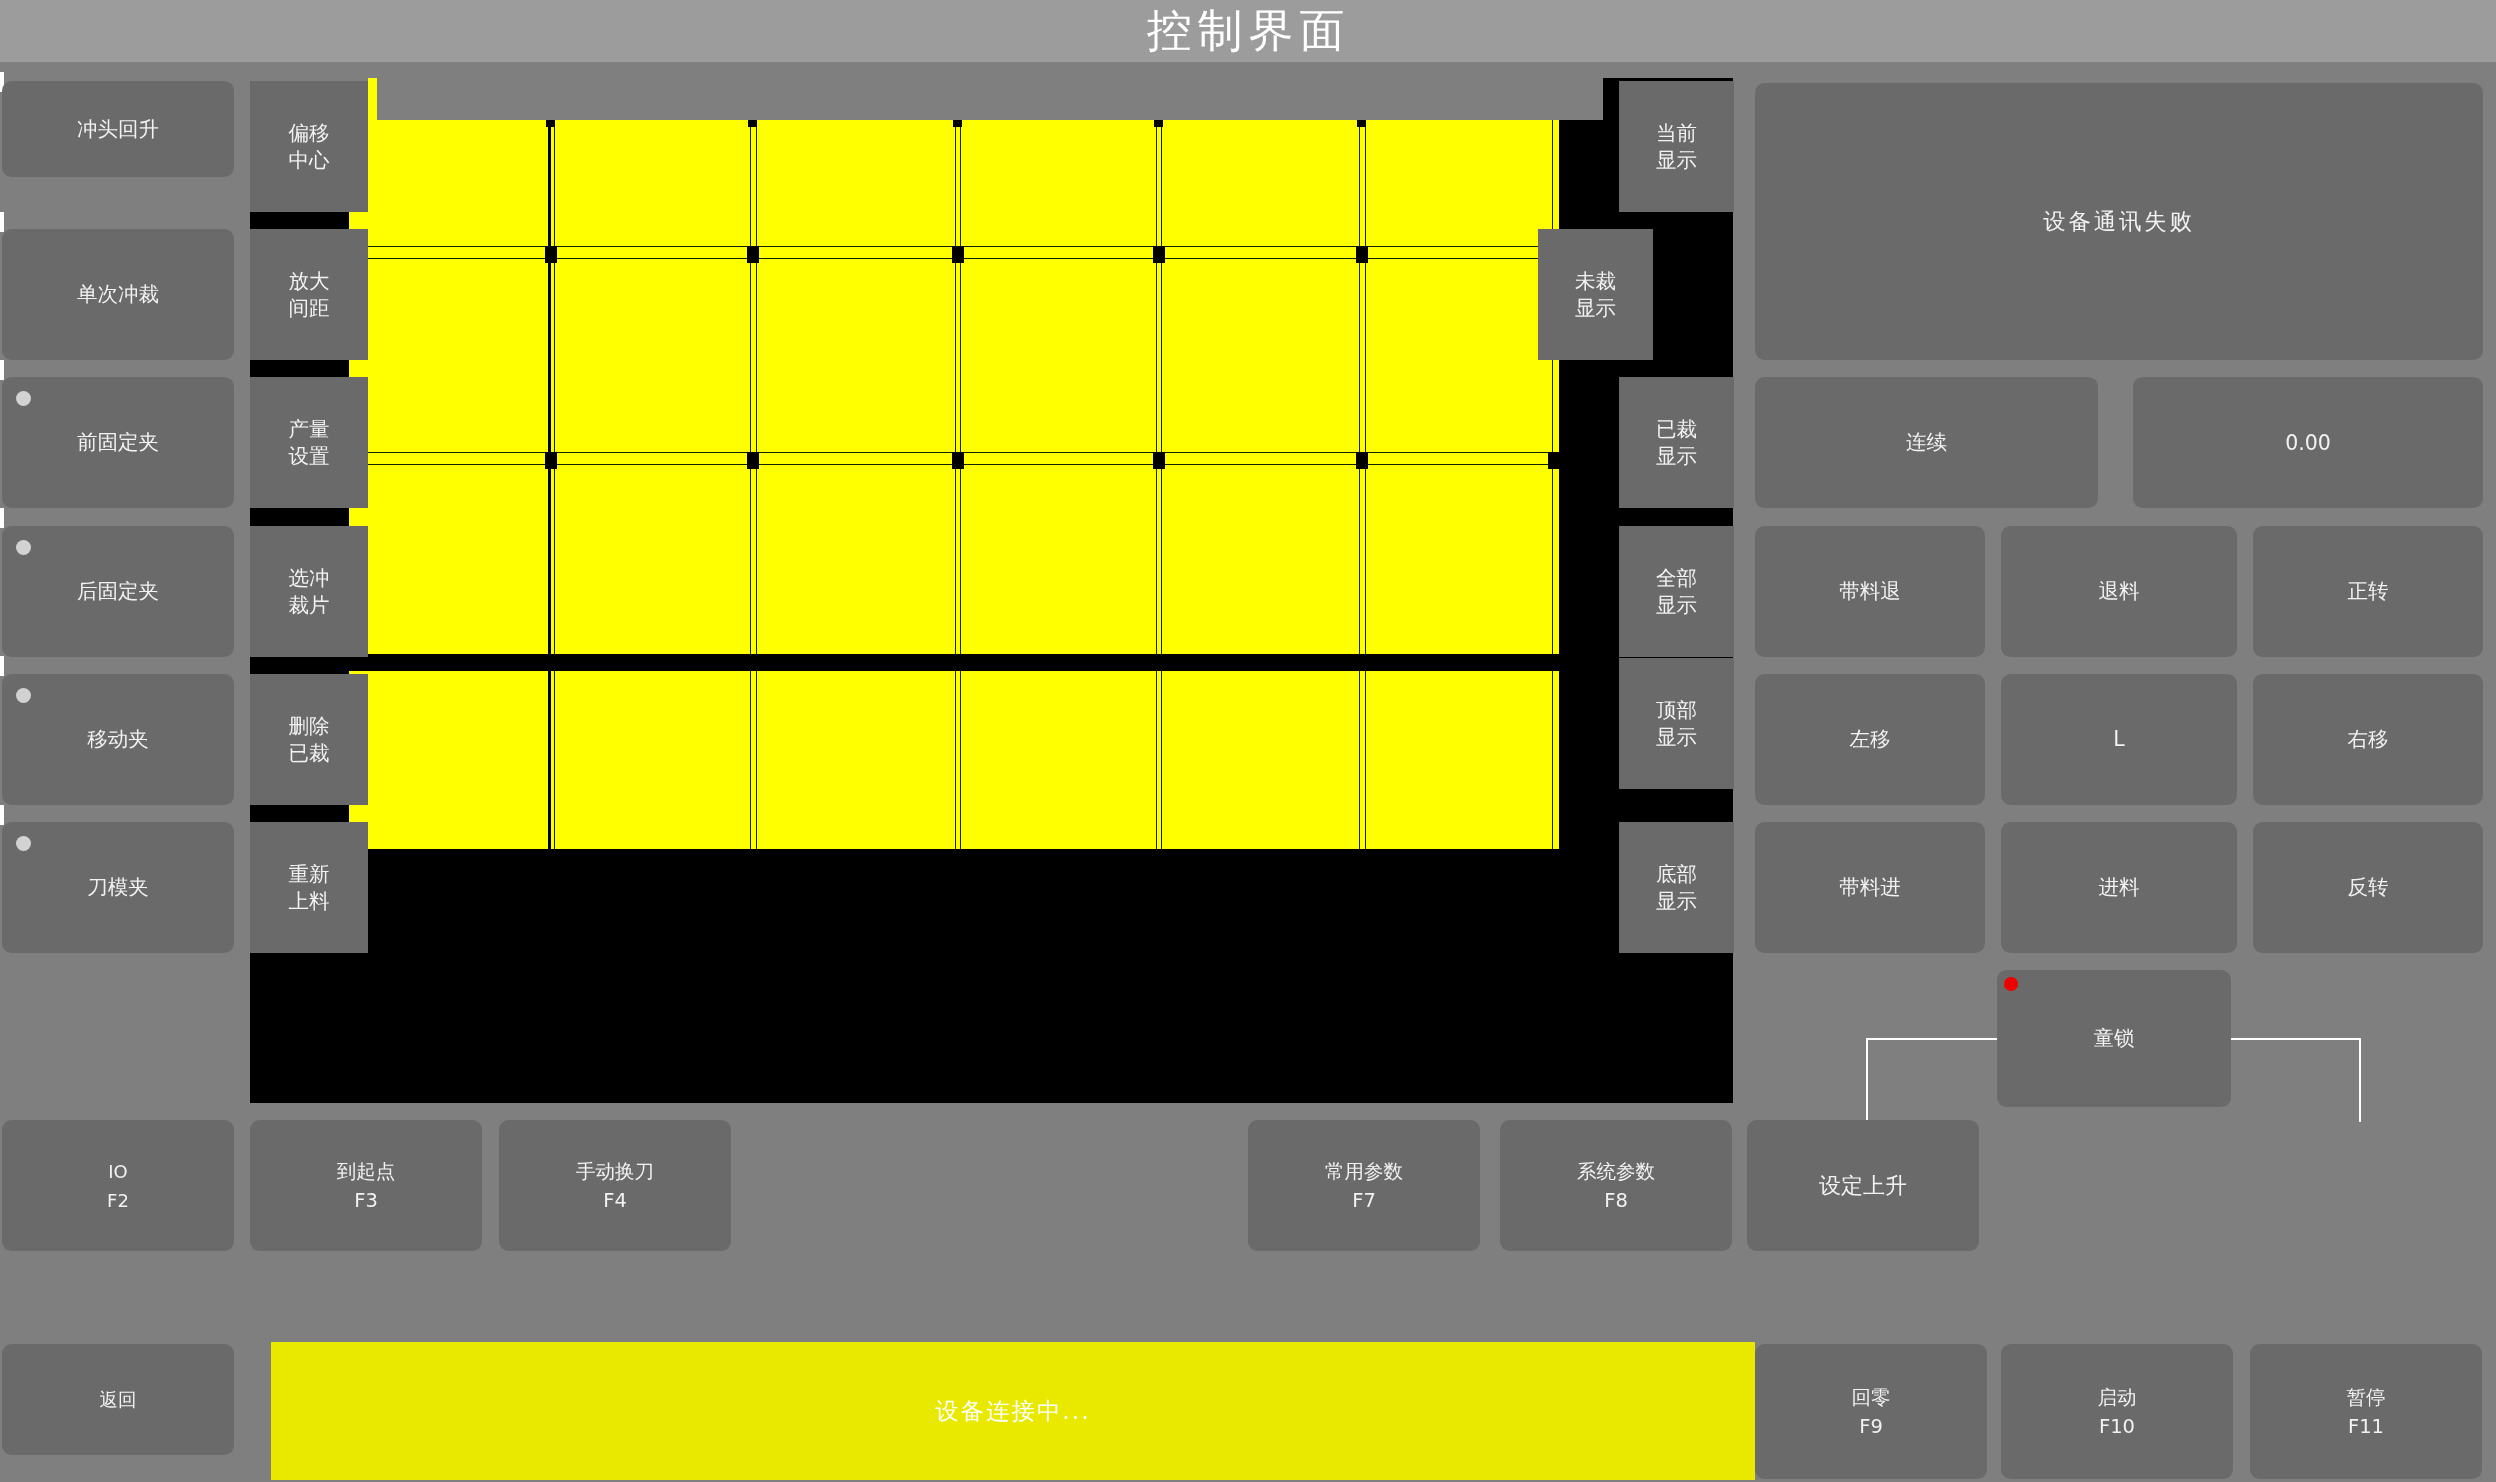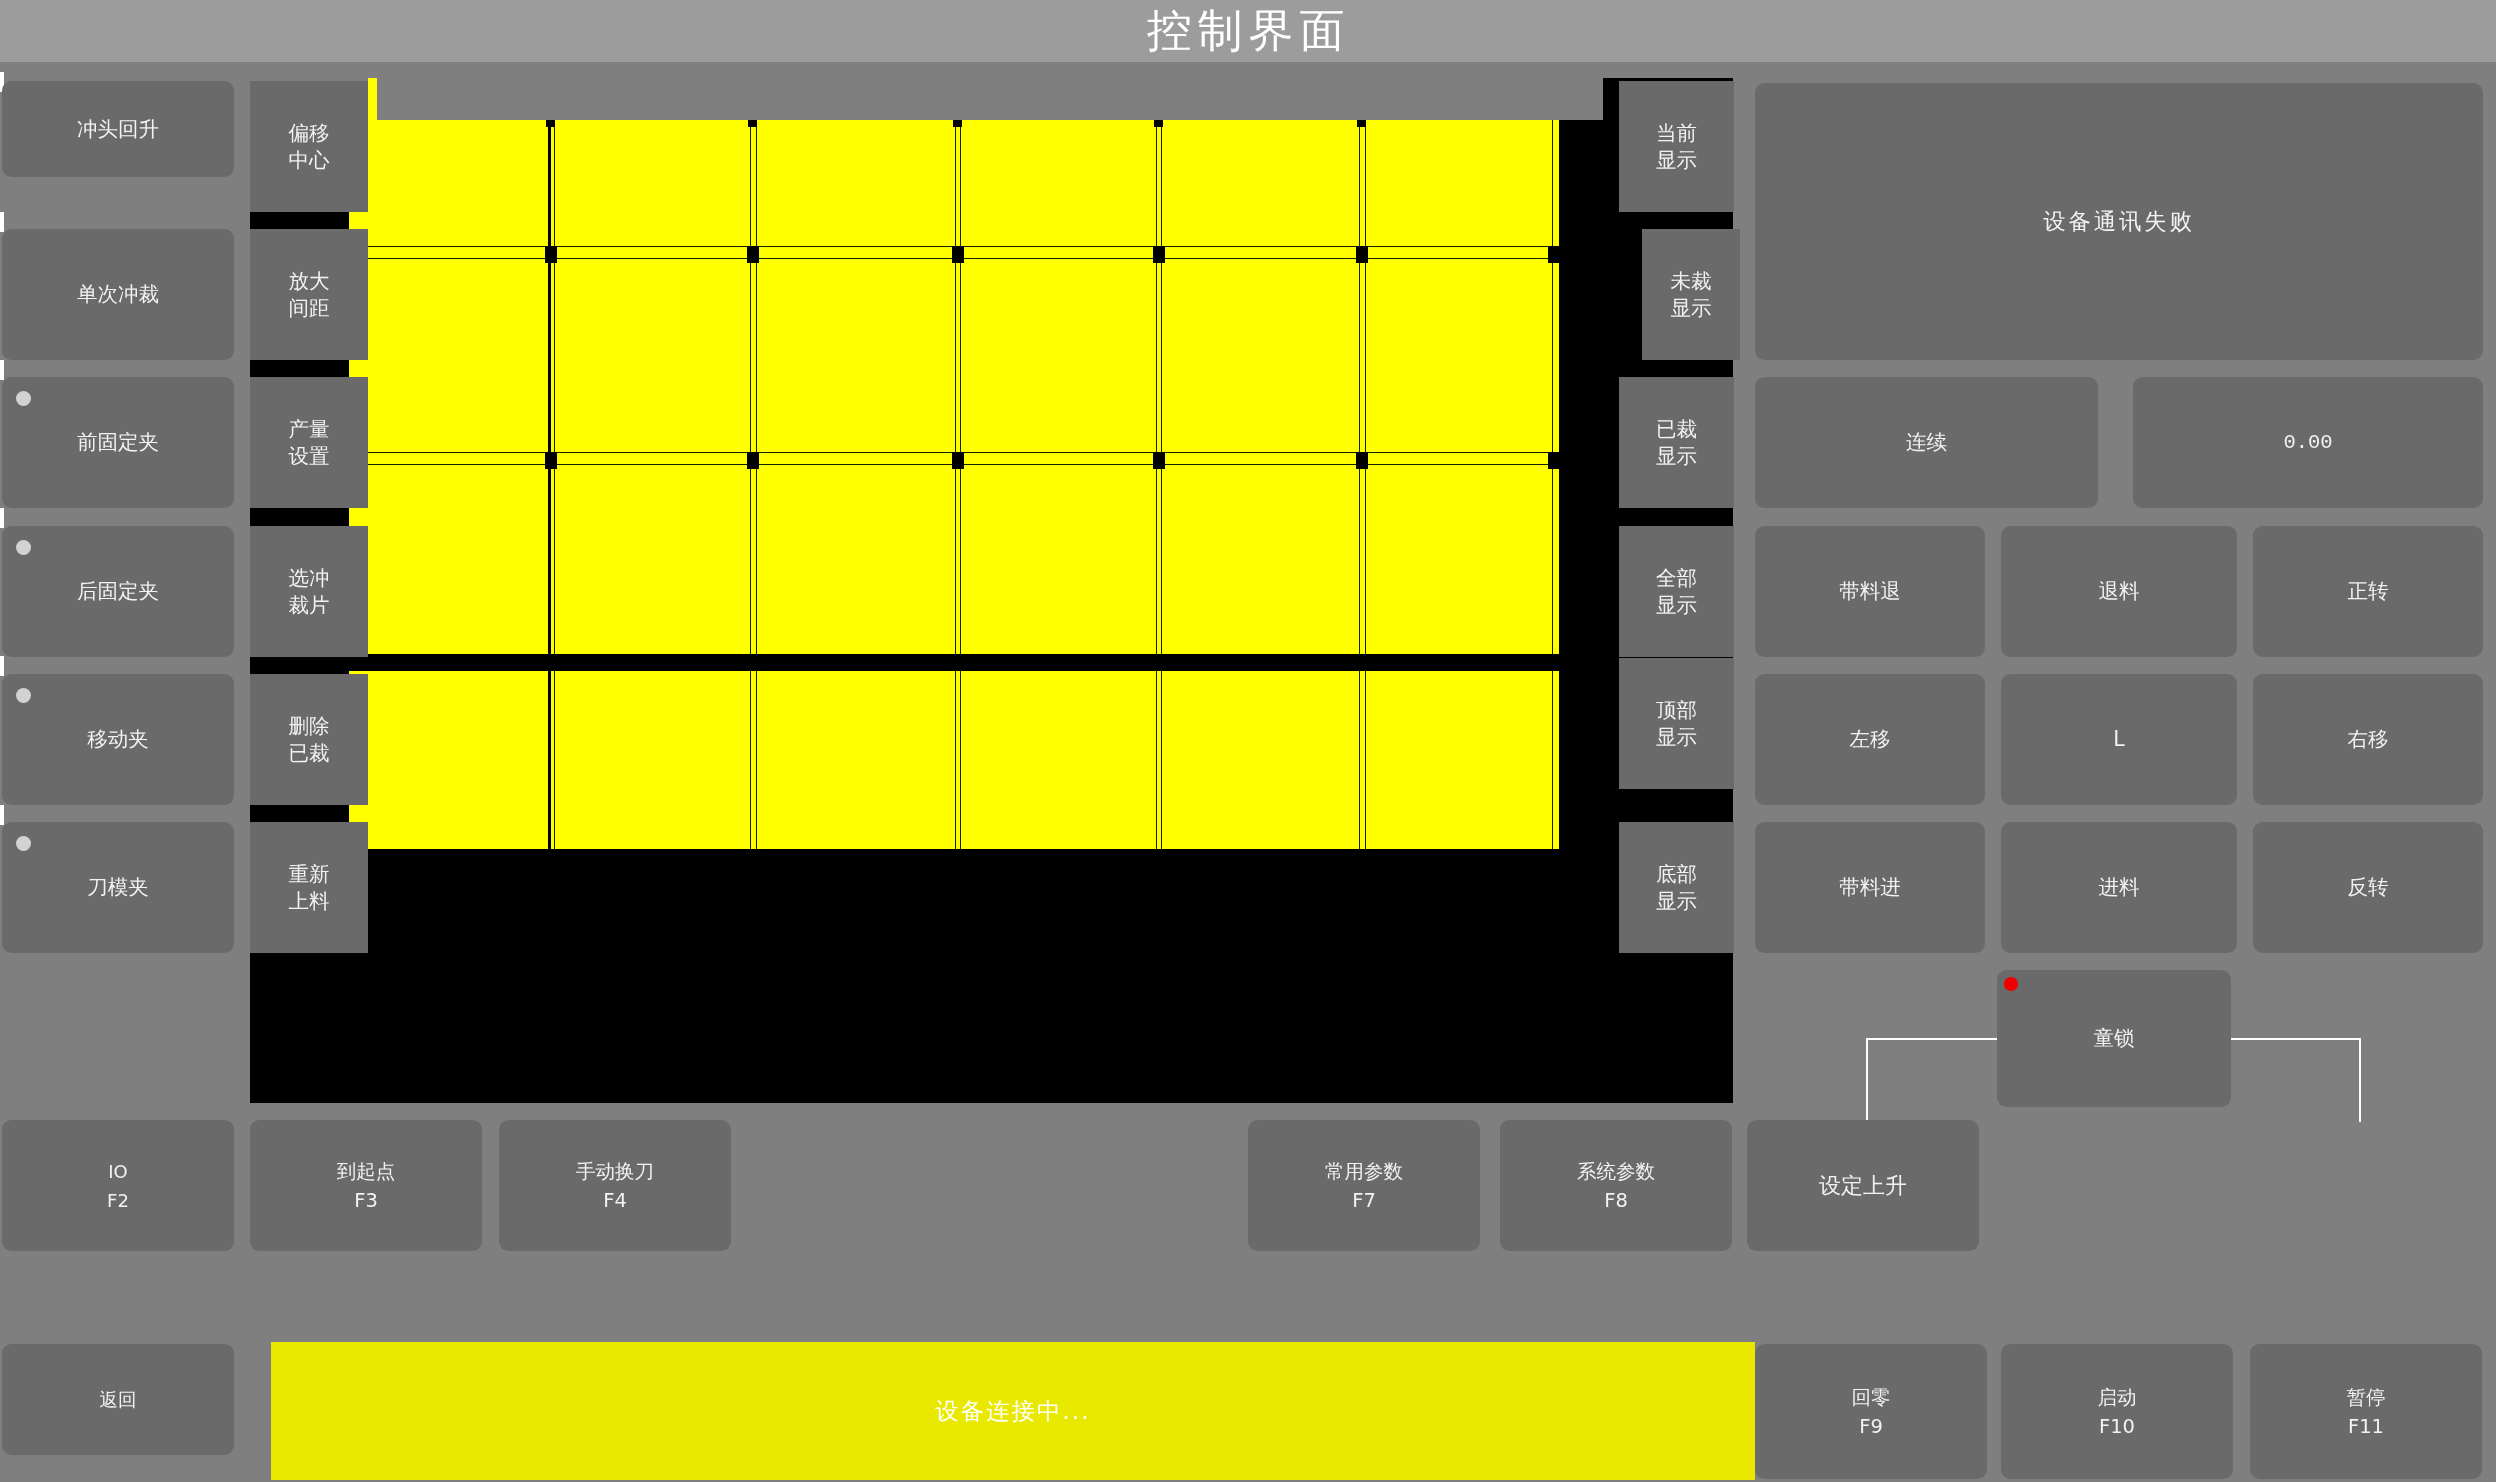--- a/index.html
+++ b/index.html
@@ -7,21 +7,21 @@
        font-family:"DejaVu Sans","Liberation Sans",sans-serif;}
   #stage{position:relative;width:2497px;height:1482px;background:#7f7f7f;}
   .titlebar{position:absolute;left:0;top:0;width:2497px;height:62px;background:#9c9c9c;
             display:flex;align-items:center;justify-content:center;}
   .title-text{font-family:"DejaVu Serif","Liberation Serif",serif;font-size:45px;color:#ffffff;letter-spacing:5.9px;}
   .btn{position:absolute;background:#6a6a6a;color:#f2f2f2;display:flex;flex-direction:column;
        align-items:center;justify-content:center;text-align:center;font-size:20.5px;line-height:27px;
        box-sizing:border-box;cursor:default;}
   .rounded{border-radius:9.8px;}
   .panel{position:absolute;background:#6a6a6a;color:#f2f2f2;display:flex;align-items:center;
-         justify-content:center;text-align:center;border-radius:9.8px;box-sizing:border-box;font-family:Liberation Mono, monospace;}
+         justify-content:center;text-align:center;border-radius:9.8px;box-sizing:border-box;}
   .dot{position:absolute;left:13.7px;top:13.7px;width:15.6px;height:15.6px;border-radius:50%;background:#d2d2d2;}
   .tick{position:absolute;left:0;width:3.9px;height:19.5px;background:#ffffff;}
   .canvas-black{position:absolute;left:250px;top:78px;width:1483px;height:1025px;background:#000;}
   .gray-cover{position:absolute;left:250px;top:78px;width:1353px;height:42px;background:#7f7f7f;}
   .sheet{position:absolute;left:349px;top:120px;width:1210px;height:729px;background:#ffff00;}
   .vline{position:absolute;top:0;height:729px;background:#0f2400;width:1px;}
   .vline-thick{position:absolute;top:0;height:729px;background:#000;width:2.9px;}
   .rowband-line{position:absolute;left:0;width:1210px;height:1px;background:#0f2400;}
   .solidband{position:absolute;left:0;top:534px;width:1210px;height:16.6px;background:#000;}
   .notch{position:absolute;width:11.7px;height:16.6px;background:#000;}
@@ -139,21 +139,21 @@
     </div>
   <div class="btn two-line" style="left:250px;top:822px;width:118px;height:131px">
       <span>重新</span>
       <span>上料</span>
     </div>
 
   <div class="btn two-line" style="left:1619px;top:81px;width:115px;height:131px">
       <span>当前</span>
       <span>显示</span>
     </div>
-  <div class="btn two-line" style="left:1642px;top:229px;width:98px;height:131px">
+  <div class="btn two-line" style="left:1538px;top:229px;width:115px;height:131px">
       <span>未裁</span>
       <span>显示</span>
     </div>
   <div class="btn two-line" style="left:1619px;top:377px;width:115px;height:131px">
       <span>已裁</span>
       <span>显示</span>
     </div>
   <div class="btn two-line" style="left:1619px;top:526px;width:115px;height:131px">
       <span>全部</span>
       <span>显示</span>

